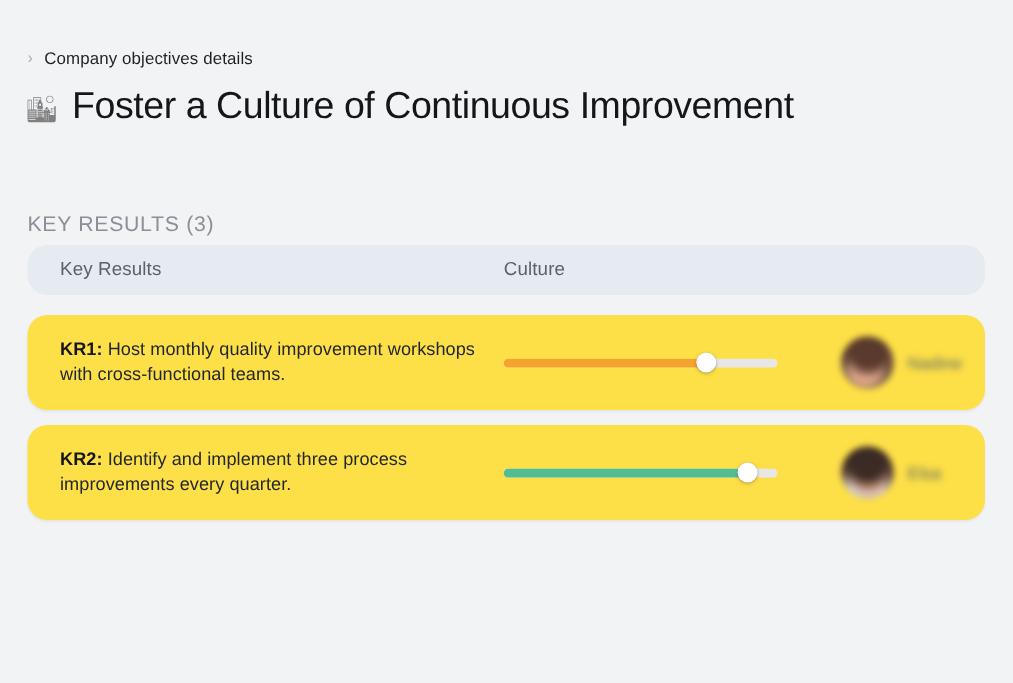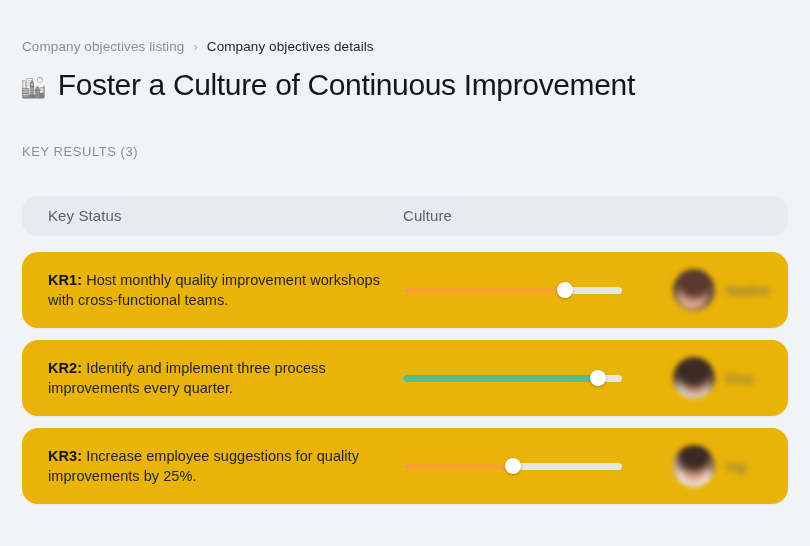--- a/index.html
+++ b/index.html
@@ -71,22 +71,22 @@
     color: #14161a;
     letter-spacing: -0.35px;
     line-height: 36px;
     white-space: nowrap;
   }
 
   
   .section-label {
     position: absolute;
     left: 22px;
-    top: 144px;
-    font-size: 13px;
+    top: 170px;
+    font-size: 17px;
     letter-spacing: .55px;
     color: #8a8f98;
     text-transform: uppercase;
   }
 
   
   .table {
     position: absolute;
     left: 22px;
     top: 196px;
@@ -106,21 +106,21 @@
 
   .th {
     font-size: 15px;
     color: #5a616b;
     letter-spacing: .1px;
   }
 
   .row-card {
     display: flex;
     align-items: center;
-    background: #eab308;
+    background: #fde047;
     border-radius: 16px;
     min-height: 72px;
     margin-top: 12px;
     box-shadow: 0 1px 2px rgba(18,22,33,0.05);
   }
   .row-card.r1 { height: 76px; margin-top: 16px; }
   .row-card.r2 { height: 76px; }
   .row-card.r3 { height: 76px; }
 
   .kr-text {
@@ -218,37 +218,36 @@
     letter-spacing: .2px;
     white-space: nowrap;
   }
 </style>
 </head>
 <body style="background: rgb(242, 243, 245);">
 
 <div class="page">
 
   <nav class="breadcrumb">
-    <span class="crumb-link">Company objectives listing</span>
     <span class="crumb-sep">›</span>
     <span class="crumb-current">Company objectives details</span>
   </nav>
 
   <div class="title-row">
     <span class="title-icon">🏙</span>
     <h1 class="page-title">Foster a Culture of Continuous Improvement</h1>
   </div>
 
   <div class="section-label">KEY RESULTS (3)</div>
 
   <div class="table">
 
     <div class="table-head">
       <div class="col-kr">
-        <span class="th">Key Status</span>
+        <span class="th">Key Results</span>
       </div>
       <div class="col-status">
         <span class="th">Culture</span>
       </div>
     </div>
 
     <div class="row-card r1">
       <div class="col-kr">
         <div class="kr-text"><span class="kr-code">KR1:</span><span> Host monthly quality improvement workshops with cross-functional teams.</span></div>
       </div>
@@ -283,35 +282,15 @@
       <div class="col-owner">
         <div class="owner">
           <div class="avatar a2">
               <div class="av-bg"></div>
             </div>
           <span class="owner-name">Elsa</span>
         </div>
       </div>
     </div>
 
-    <div class="row-card r3">
-      <div class="col-kr">
-        <div class="kr-text"><span class="kr-code">KR3:</span><span> Increase employee suggestions for quality improvements by 25%.</span></div>
-      </div>
-      <div class="col-status">
-        <div class="slider">
-          <div class="slider-track"></div>
-          <div class="slider-fill" style="width: 50%; background: rgb(245, 163, 42);"></div>
-          <div class="slider-thumb" style="left: 50%;"></div>
-        </div>
-      </div>
-      <div class="col-owner">
-        <div class="owner">
-          <div class="avatar a3">
-              <div class="av-bg"></div>
-            </div>
-          <span class="owner-name">Ing</span>
-        </div>
-      </div>
-    </div>
 
   </div>
 </div>
 
 </body></html>

